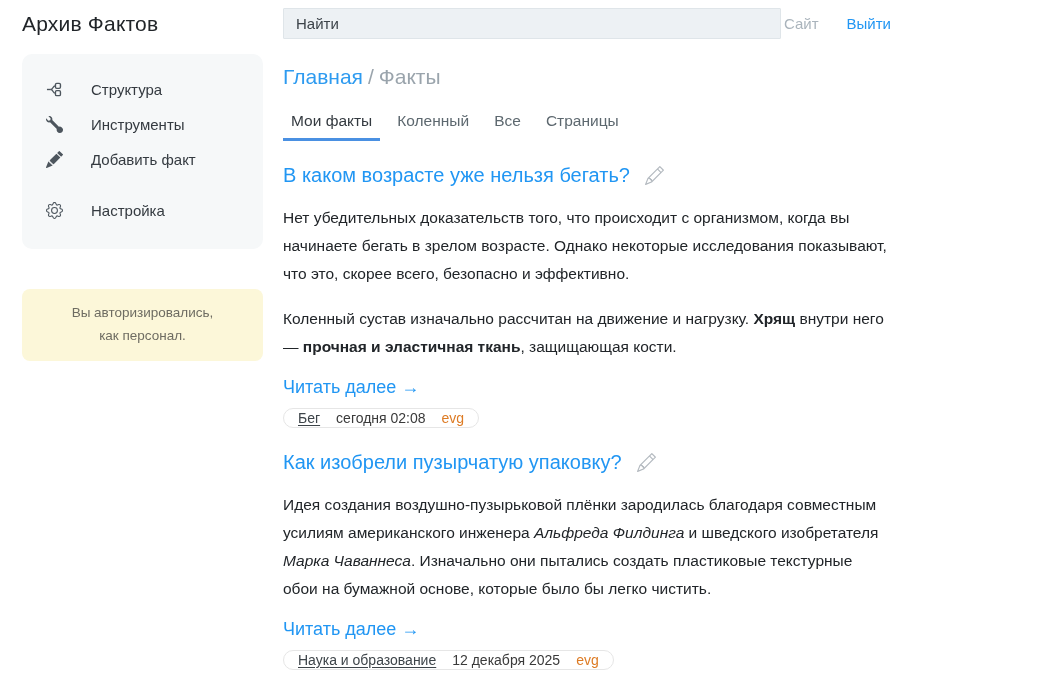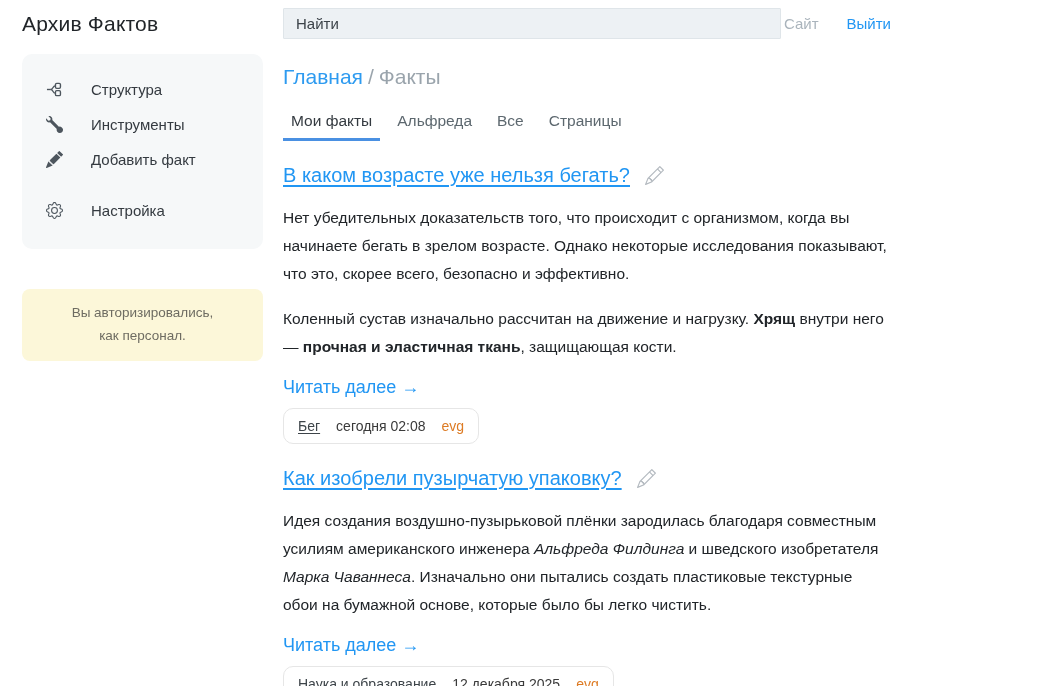--- a/index.html
+++ b/index.html
@@ -37,31 +37,31 @@
   .breadcrumb a { color:#2e9bf0; text-decoration:none; cursor:pointer; }
   .crumb-sep { margin:0 5px; }
 
   .tabs { margin-top:21px; display:flex; gap:9px; }
   .tab { padding:2px 8px 8px; font-size:15.5px; color:#5d686f; cursor:pointer;
          border-bottom:3px solid transparent; }
   .tab.active { color:#343a40; border-bottom-color:#4a90e2; }
 
   article.fact { margin-top:23px; }
   .title-row { display:flex; align-items:center; gap:15px; }
-  .fact-title { font-size:20px; color:#2196f3; text-decoration:underline;
+  .fact-title { font-size:20px; color:#2196f3; 
                 text-underline-offset:3px; cursor:pointer; }
   .edit-icon { width:19px; height:19px; color:#b4bac0; cursor:pointer; flex:none; }
   .edit-icon svg { width:100%; height:100%; }
   article.fact p { margin-top:17px; font-size:15.5px; line-height:28px;
                    color:#212529; max-width:734px; }
   .read-more { display:inline-block; margin-top:16px; font-size:18px; color:#2196f3;
                text-underline-offset:2px; cursor:pointer; }
   .meta-row { margin-top:10px; }
   .meta { display:inline-flex; align-items:center; gap:16px; border:1px solid #e6e6e6;
-          border-radius:10px; padding:9px 14px; font-size:14px; }
+          border-radius:10px; padding:1px 14px; font-size:14px; }
   .meta .category { color:#3d4449; text-decoration:underline; text-underline-offset:2px; cursor:pointer; }
   .meta .date { color:#3a3a3a; }
   .meta .author { color:#dd7b24; text-decoration:none; cursor:pointer; }
 </style>
 </head>
 <body>
 
 <div class="page">
 
   <div class="sidebar-col">
@@ -122,21 +122,21 @@
         <a class="logout-link">Выйти</a>
       </div>
     </div>
 
     <div class="breadcrumb">
       <a>Главная</a><span class="crumb-sep">/</span><span>Факты</span>
     </div>
 
     <div class="tabs">
       <div class="tab active">Мои факты</div>
-      <div class="tab">Альфреда</div>
+      <div class="tab">Коленный</div>
       <div class="tab">Все</div>
       <div class="tab">Страницы</div>
     </div>
 
     <article class="fact">
       <div class="title-row">
         <a class="fact-title">В каком возрасте уже нельзя бегать?</a>
         <span class="edit-icon">
           <svg viewBox="0 0 16 16" fill="currentColor">
             <path d="M12.146.146a.5.5 0 0 1 .708 0l3 3a.5.5 0 0 1 0 .708l-10 10a.5.5 0 0 1-.168.11l-5 2a.5.5 0 0 1-.65-.65l2-5a.5.5 0 0 1 .11-.168zM11.207 2.5 13.5 4.793 14.793 3.5 12.5 1.207zm1.586 3L10.5 3.207 4 9.707V10h.5a.5.5 0 0 1 .5.5v.5h.5a.5.5 0 0 1 .5.5v.5h.293zm-9.761 5.175-.106.106-1.528 3.821 3.821-1.528.106-.106A.5.5 0 0 1 5 12.5V12h-.5a.5.5 0 0 1-.5-.5V11h-.5a.5.5 0 0 1-.468-.325"></path>

